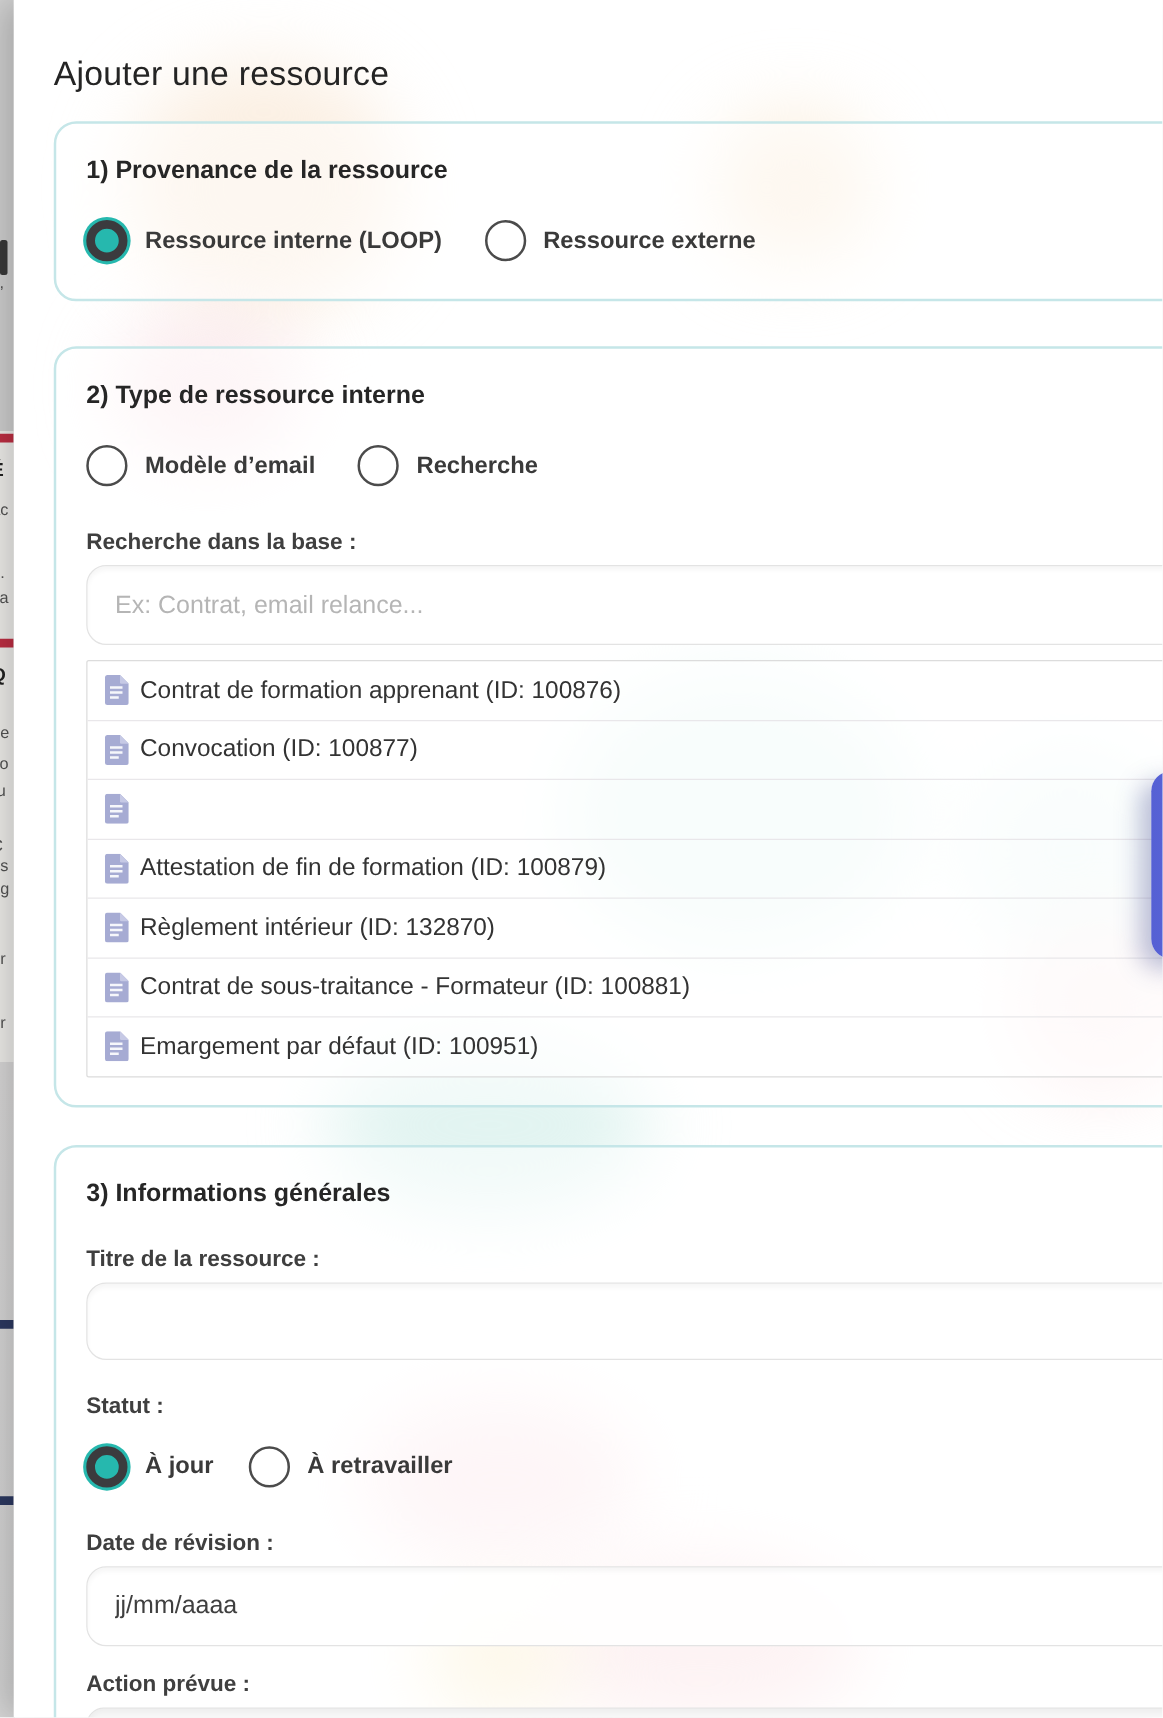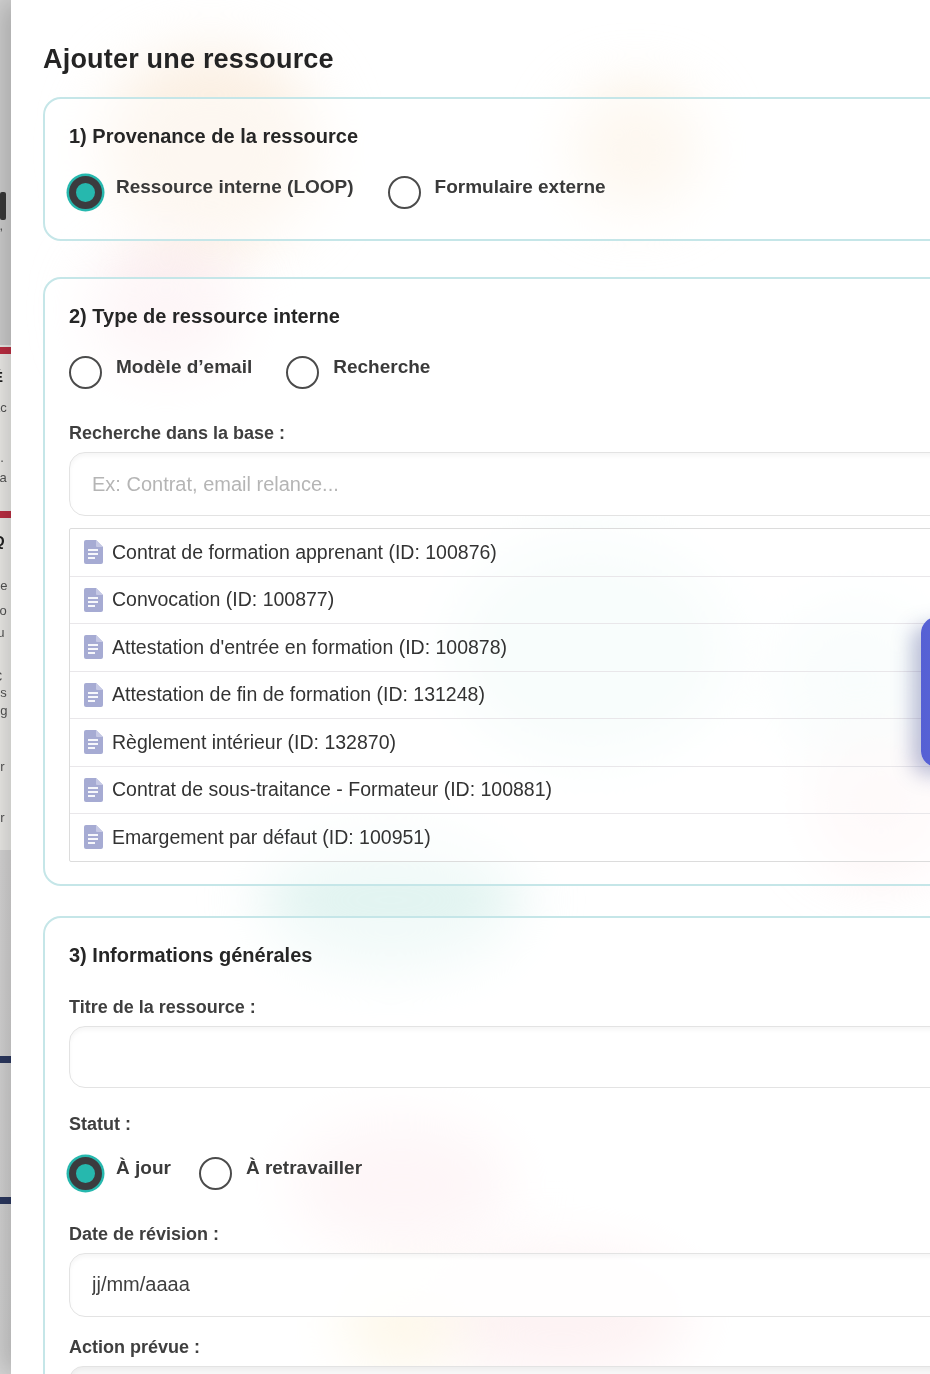--- a/index.html
+++ b/index.html
@@ -21,34 +21,34 @@
   .rail-bar.navy{background:#2d3a63;}
   .rail-thumb{position:absolute;left:0;top:192px;width:6px;height:28px;background:#3a3a3a;border-radius:2px;}
   
   .panel{
     position:absolute;left:11px;top:0;width:919px;height:1374px;z-index:2;
     background:#ffffff;box-shadow:-10px 0 26px rgba(0,0,0,.20);overflow:hidden;
   }
   .blob{position:absolute;border-radius:50%;filter:blur(30px);z-index:0;pointer-events:none;}
   .content{position:relative;z-index:1;padding-left:32px;}
   .page-title{
-    margin:44px 0 0 0;font-size:27px;font-weight:700;color:#242424;letter-spacing:.2px;
+    margin:44px 0 0 0;font-size:27px;font-weight:400;color:#242424;letter-spacing:.2px;
   }
   .card{
     box-sizing:border-box;width:950px;
     border:2px solid #c5e6e8;border-radius:18px;
     background:rgba(255,255,255,.5);
     padding:26px 24px 30px 24px;
   }
   .card-1{margin-top:22px;}
   .card-2{margin-top:36px;padding-bottom:22px;}
   .card-3{margin-top:30px;height:520px;}
   .sec-heading{margin:0;font-size:20px;font-weight:700;color:#262626;}
   .radio-row{display:flex;align-items:center;margin-top:28px;}
-  .radio-opt{display:flex;align-items:flex-start;margin-right:34px;}
+  .radio-opt{display:flex;align-items:center;margin-right:34px;}
   .radio{box-sizing:border-box;width:33px;height:33px;border-radius:50%;flex:none;}
   .radio.sel{background:#26b8ae;border:7px solid #3b3b3e;box-shadow:0 0 0 2.5px #26b8ae;}
   .radio.unsel{background:#fff;border:2px solid #4b4b4b;}
   .radio-label{margin-left:14px;font-size:19px;font-weight:600;color:#3a3a3a;}
   .field-label{font-size:18px;font-weight:600;color:#3f3f3f;}
   .lbl-search{display:block;margin-top:34px;}
   .text-input{
     box-sizing:border-box;display:block;width:100%;height:64px;margin-top:8px;
     border:1px solid #e3e3e3;border-radius:16px;background:rgba(255,255,255,.85);
     font-family:"Liberation Sans",sans-serif;font-size:20px;color:#3c3c3c;padding:0 22px;
@@ -126,21 +126,21 @@
 
     <section class="card card-1">
       <h2 class="sec-heading">1) Provenance de la ressource</h2>
       <div class="radio-row">
         <div class="radio-opt">
           <span class="radio sel"></span>
           <span class="radio-label">Ressource interne (LOOP)</span>
         </div>
         <div class="radio-opt">
           <span class="radio unsel"></span>
-          <span class="radio-label">Formulaire externe</span>
+          <span class="radio-label">Ressource externe</span>
         </div>
       </div>
     </section>
 
     <section class="card card-2">
       <h2 class="sec-heading">2) Type de ressource interne</h2>
       <div class="radio-row">
         <div class="radio-opt">
           <span class="radio unsel"></span>
           <span class="radio-label">Modèle d’email</span>
@@ -176,31 +176,30 @@
           <span class="row-label">Convocation (ID: 100877)</span>
         </div>
         <div class="row">
           <svg class="doc-icon" viewBox="0 0 20 24">
               <path d="M3 0h10l7 7v15a2 2 0 0 1-2 2H3a2 2 0 0 1-2-2V2a2 2 0 0 1 2-2z" fill="#a6abd3"></path>
               <path d="M13 0l7 7h-6a1 1 0 0 1-1-1V0z" fill="#c6c9e5"></path>
               <rect x="5" y="9" width="10" height="2" fill="#fff" opacity=".9"></rect>
               <rect x="5" y="13" width="10" height="2" fill="#fff" opacity=".9"></rect>
               <rect x="5" y="17" width="7" height="2" fill="#fff" opacity=".9"></rect>
             </svg>
-          <span class="row-label">Attestation d'entrée en formation (ID: 100878)</span>
-        </div>
-        <div class="row">
-          <svg class="doc-icon" viewBox="0 0 20 24">
-              <path d="M3 0h10l7 7v15a2 2 0 0 1-2 2H3a2 2 0 0 1-2-2V2a2 2 0 0 1 2-2z" fill="#a6abd3"></path>
-              <path d="M13 0l7 7h-6a1 1 0 0 1-1-1V0z" fill="#c6c9e5"></path>
-              <rect x="5" y="9" width="10" height="2" fill="#fff" opacity=".9"></rect>
-              <rect x="5" y="13" width="10" height="2" fill="#fff" opacity=".9"></rect>
-              <rect x="5" y="17" width="7" height="2" fill="#fff" opacity=".9"></rect>
-            </svg>
-          <span class="row-label">Attestation de fin de formation (ID: 131248)</span>
+        </div>
+        <div class="row">
+          <svg class="doc-icon" viewBox="0 0 20 24">
+              <path d="M3 0h10l7 7v15a2 2 0 0 1-2 2H3a2 2 0 0 1-2-2V2a2 2 0 0 1 2-2z" fill="#a6abd3"></path>
+              <path d="M13 0l7 7h-6a1 1 0 0 1-1-1V0z" fill="#c6c9e5"></path>
+              <rect x="5" y="9" width="10" height="2" fill="#fff" opacity=".9"></rect>
+              <rect x="5" y="13" width="10" height="2" fill="#fff" opacity=".9"></rect>
+              <rect x="5" y="17" width="7" height="2" fill="#fff" opacity=".9"></rect>
+            </svg>
+          <span class="row-label">Attestation de fin de formation (ID: 100879)</span>
         </div>
         <div class="row">
           <svg class="doc-icon" viewBox="0 0 20 24">
               <path d="M3 0h10l7 7v15a2 2 0 0 1-2 2H3a2 2 0 0 1-2-2V2a2 2 0 0 1 2-2z" fill="#a6abd3"></path>
               <path d="M13 0l7 7h-6a1 1 0 0 1-1-1V0z" fill="#c6c9e5"></path>
               <rect x="5" y="9" width="10" height="2" fill="#fff" opacity=".9"></rect>
               <rect x="5" y="13" width="10" height="2" fill="#fff" opacity=".9"></rect>
               <rect x="5" y="17" width="7" height="2" fill="#fff" opacity=".9"></rect>
             </svg>
           <span class="row-label">Règlement intérieur (ID: 132870)</span>

